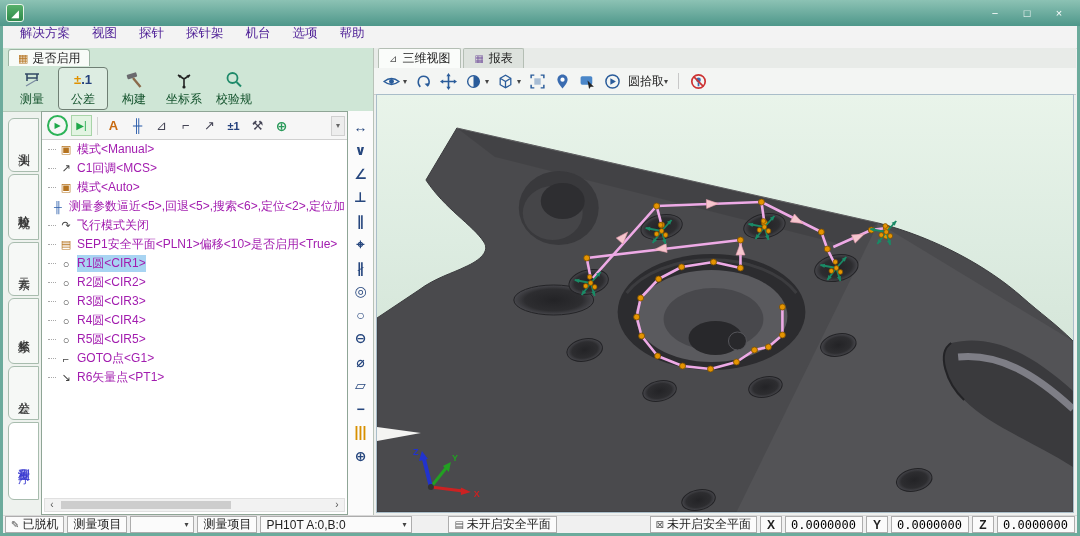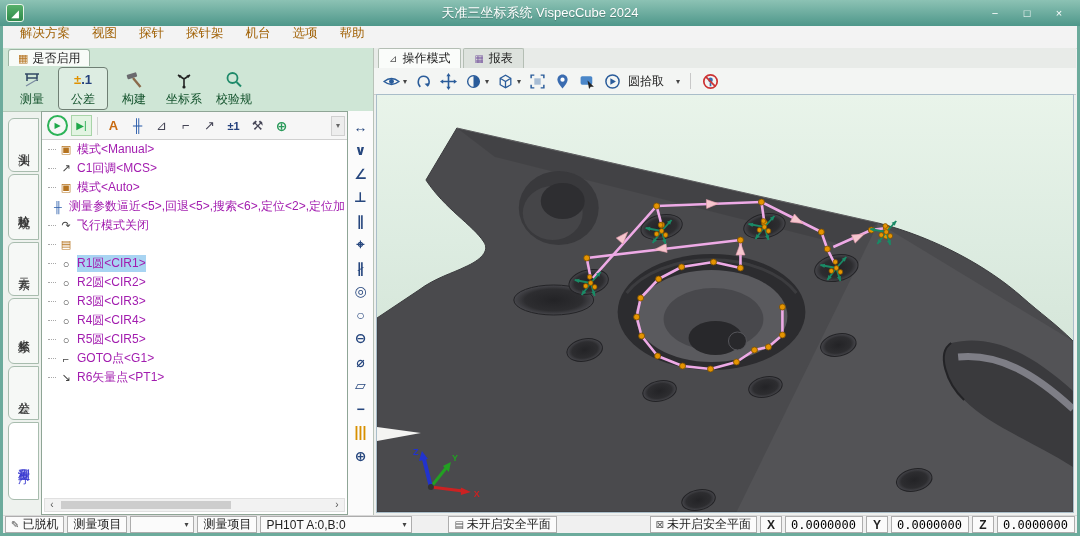--- a/index.html
+++ b/index.html
@@ -18,21 +18,21 @@
     background:linear-gradient(#57b06b,#2e8a4a);border:1px solid #e8f5ea;
     display:flex;align-items:center;justify-content:center;color:#fff;font-size:10px}
   #title-text{position:absolute;left:0;right:0;text-align:center;font-size:13px;
     text-shadow:0 1px 1px rgba(0,0,0,.25);pointer-events:none}
   .winbtn{width:26px;height:18px;display:flex;align-items:center;justify-content:center;
     color:#fff;font-size:11px;cursor:default}
   #winbtns{margin-left:auto;margin-right:8px;display:flex;gap:6px}
   
   #menubar{left:3px;right:3px;top:26px;height:22px;background:#f3f3f3;border-bottom:1px solid #dcdcdc;
     display:flex;align-items:center;padding-left:6px}
-  .mitem{padding:0 11px;height:28px;line-height:20px;font-size:12.5px;color:#a16207}
+  .mitem{padding:0 11px;height:28px;line-height:20px;font-size:12.5px;color:#4c1d95}
   
   #leftpanel{left:3px;top:48px;width:370px;height:467px;background:#eef2ee}
   .lp-header{position:absolute;left:0;top:0;right:0;height:18px;background:#cfe6d6}
   .lp-tab{position:absolute;left:5px;top:1px;height:16px;padding:0 9px;background:#f8fbf8;
     border:1px solid #9cb4a2;border-bottom:none;border-radius:3px 3px 0 0;
     display:flex;align-items:center;gap:4px;font-size:12px}
   .lp-tab .hicon{color:#b5731f;font-size:11px}
   #ribbon{position:absolute;left:0;top:18px;right:0;height:45px;background:#cfe6d6;
     border-bottom:1px solid #b5c8b8;display:flex;align-items:center;padding-left:5px;gap:2px}
   .rbtn{width:48px;height:41px;display:flex;flex-direction:column;align-items:center;justify-content:center;gap:1px}
@@ -86,42 +86,41 @@
     border-bottom:1px solid #c0c4c0;display:flex;align-items:flex-end;padding-left:4px;gap:2px}
   .rtab{height:19px;padding:0 10px;display:flex;align-items:center;gap:5px;font-size:12px;
     background:#dde2dd;border:1px solid #b4beb4;border-bottom:none;border-radius:2px 2px 0 0}
   .rtab.active{background:#fafcfa}
   .rtab .tic{font-size:10px;color:#555}
   .rtab .tic.rep{color:#7a5aa0}
   #rp-toolbar{position:absolute;left:0;top:20px;right:0;height:26px;background:#f3f5f3;
     border-bottom:1px solid #ccc;display:flex;align-items:center;padding-left:8px;gap:7px}
   .tic16{width:18px;height:18px;display:flex;align-items:center;justify-content:center}
   .caret{font-size:8px;color:#444;margin-left:-4px}
-  #pick-btn{display:flex;align-items:center;gap:16px;font-size:12px;color:#1c1c1c}
+  #pick-btn{display:flex;align-items:center;gap:4px;font-size:12px;color:#1c1c1c}
   .vsep{width:1px;height:16px;background:#c8c8c8;margin:0 3px}
   #viewport{position:absolute;left:2px;right:2px;top:46px;bottom:2px;border:1px solid #a9bdc9;
     background:linear-gradient(180deg,#e9f4ea 0%,#ddece1 35%,#c9dccd 100%)}
   #scene{position:absolute;left:0;top:0;width:100%;height:100%}
   
   #statusbar{left:3px;right:3px;top:515px;height:18px;background:#f0f0f0;border-top:1px solid #d8d8d8;
     display:flex;align-items:center;gap:3px;padding:0 2px;box-sizing:border-box}
   .sb{border:1px solid #adadad;background:#fbfbfb;height:15px;display:flex;align-items:center;
     gap:3px;padding:0 5px;font-size:12px;white-space:nowrap}
   .sb .sic{font-size:10px;color:#555}
   .sb.drop .caret{margin-left:auto}
   .mono{font-family:"DejaVu Sans Mono","Liberation Mono",monospace;color:#000}
   .axlab{width:10px;justify-content:center;font-weight:bold}
   .spacer{flex:1}
 </style>
 </head>
 <body>
 
 <div class="abs" id="titlebar">
   <span id="app-logo">◢</span>
-  <span id="title-text">天准三坐标系统 VispecCube 2024</span>
   <span id="winbtns">
     <span class="winbtn">−</span>
     <span class="winbtn">□</span>
     <span class="winbtn">×</span>
   </span>
 </div>
 
 <div class="abs" id="menubar">
 
 <div class="mitem">解决方案</div>
@@ -247,20 +246,21 @@
 
           <div class="titem ic-dk">
             <i class="tdash"></i>
             <span class="ticon">↷</span>
             <span class="tlabel">飞行模式关闭</span>
           </div>
 
           <div class="titem ic-or">
             <i class="tdash"></i>
             <span class="ticon">▤</span>
+            <span class="tlabel">SEP1安全平面&lt;PLN1&gt;偏移&lt;10&gt;是否启用&lt;True&gt;</span>
           </div>
 
           <div class="titem ic-dk selected">
             <i class="tdash"></i>
             <span class="ticon">○</span>
             <span class="tlabel">R1圆&lt;CIR1&gt;</span>
           </div>
 
           <div class="titem ic-dk">
             <i class="tdash"></i>
@@ -323,21 +323,21 @@
         <div class="gicon orange">|||</div>
         <div class="gicon">⊕</div>
       </div>
   </div>
 </div>
 
 <div class="abs" id="rightpanel">
   <div id="rp-tabs">
     <div class="rtab active">
       <span class="tic">⊿</span>
-      <span>操作模式</span>
+      <span>三维视图</span>
     </div>
     <div class="rtab">
       <span class="tic rep">▦</span>
       <span>报表</span>
     </div>
   </div>
 
   <div id="rp-toolbar">
     <span class="tic16">
       <svg width="17" height="17" viewBox="0 0 16 16">

